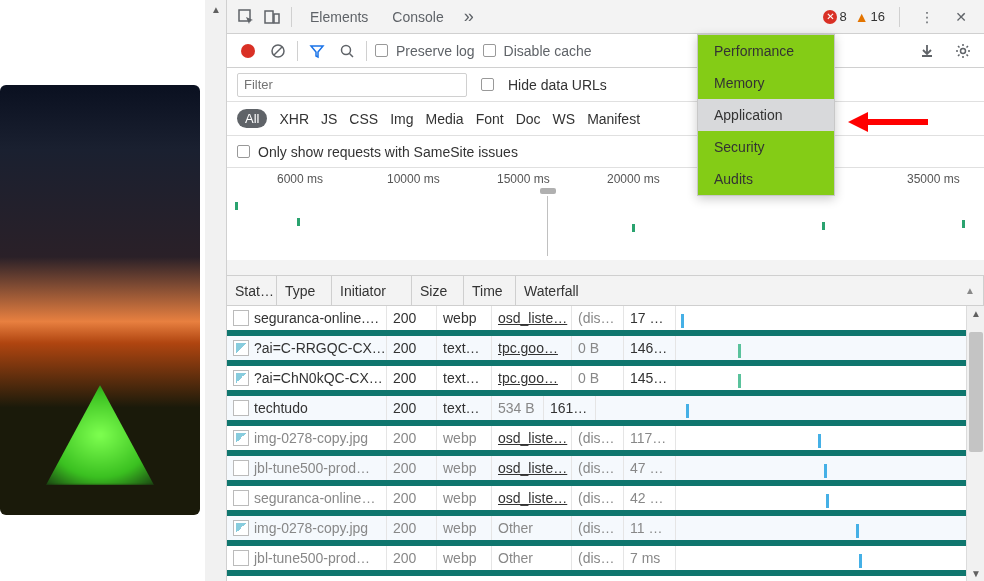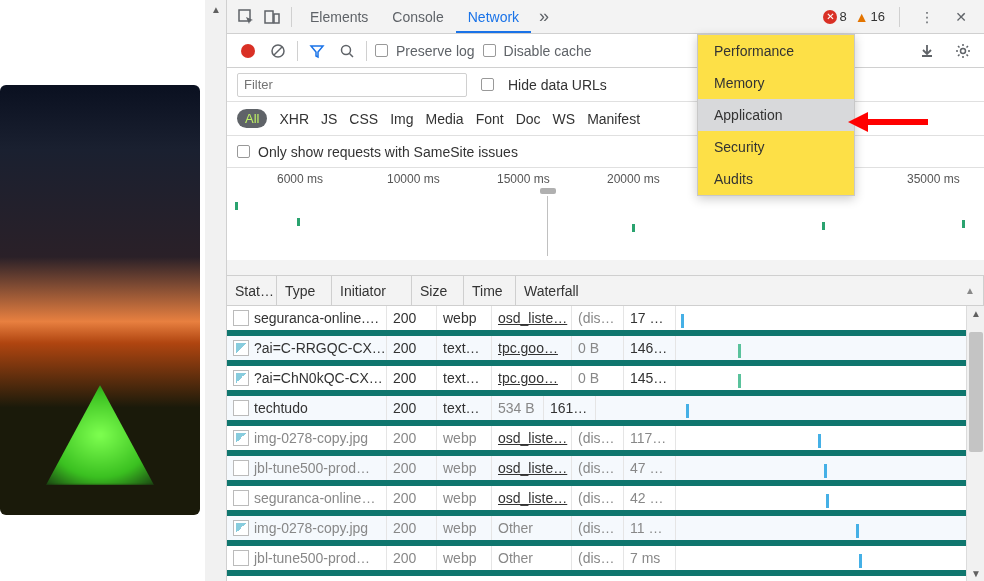--- a/index.html
+++ b/index.html
@@ -29,21 +29,21 @@
 .tb-icon { width:22px; height:22px; display:flex; align-items:center; justify-content:center; color:#5f6368; cursor:pointer; }
 .record-dot { width:14px; height:14px; border-radius:50%; background:#d93025; }
 .vsep { width:1px; height:20px; background:#d0d0d0; }
 .chk { width:13px; height:13px; border:1px solid #999; border-radius:2px; background:#fff; display:inline-block; }
 .tb-label { color:#5f6368; font-size:14px; }
 
 .filterbar { height:34px; border-bottom:1px solid #e0e0e0; display:flex; align-items:center; gap:14px; padding:0 10px; }
 .filter-input { width:230px; height:24px; border:1px solid #d0d0d0; border-radius:2px; padding:0 6px; font-size:13px; color:#888; background:#fff; }
 
 .typebar { height:34px; border-bottom:1px solid #e0e0e0; display:flex; align-items:center; gap:12px; padding:0 10px; font-size:14px; color:#333; }
-.type-chip { padding:2px 8px; border-radius:10px; background:#5f6368; color:#bef264; font-size:13px; }
+.type-chip { padding:2px 8px; border-radius:10px; background:#5f6368; color:#ffffff; font-size:13px; }
 .typebar .t { cursor:pointer; }
 
 .samesite { height:32px; display:flex; align-items:center; gap:8px; padding:0 10px; border-bottom:1px solid #e0e0e0; color:#333; }
 
 .timeline { height:92px; border-bottom:1px solid #cfcfcf; background:#fff; position:relative; }
 .tl-labels { height:24px; display:flex; font-size:12px; color:#555; position:relative; }
 .tl-labels span { position:absolute; top:4px; }
 .tl-body { position:relative; height:68px; background:#fff; }
 .tl-tick { position:absolute; top:10px; width:3px; height:8px; background:#2aa36f; }
 .tl-marker { position:absolute; top:4px; width:1px; height:60px; background:#c0c0c0; }
@@ -72,21 +72,21 @@
 .file-ico.doc::after { content:""; position:absolute; inset:2px; background:#fff; }
 .gray { color:#888; }
 .underline { text-decoration:underline; }
 .wf-bar { position:absolute; top:8px; height:14px; width:3px; background:#45b0e6; }
 .wf-bar.g { background:#5ac29c; }
 
 .grid-scroll { position:absolute; right:0; top:0; width:18px; height:100%; background:#f1f1f1; border-left:1px solid #dcdcdc; }
 .grid-scroll .thumb { position:absolute; left:2px; top:26px; width:14px; height:120px; background:#c4c4c4; border-radius:2px; }
 .sarrow { position:absolute; left:4px; font-size:10px; color:#606060; }
 
-.overflow-menu { position:absolute; left:697px; top:34px; width:158px; background:#fde047; border:1px solid #c8c8c8; box-shadow:0 3px 10px rgba(0,0,0,.2); z-index:50; }
+.overflow-menu { position:absolute; left:697px; top:34px; width:138px; background:#84cc16; border:1px solid #c8c8c8; box-shadow:0 3px 10px rgba(0,0,0,.2); z-index:50; }
 .overflow-menu .mi { padding:8px 16px; font-size:14px; color:#333; cursor:pointer; }
 .overflow-menu .mi.sel { background:#d8d9db; }
 
 .arrow-annot { position:absolute; left:848px; top:112px; width:80px; height:20px; z-index:60; }
 .arrow-annot .shaft { position:absolute; left:18px; top:7px; width:62px; height:6px; background:#ff0000; }
 .arrow-annot .head { position:absolute; left:0; top:0; width:0; height:0; border-top:10px solid transparent; border-bottom:10px solid transparent; border-right:20px solid #ff0000; }
 
 svg { display:block; }
 </style>
 </head>
@@ -113,21 +113,20 @@
     </div>
     <div class="tool-icon">
       <svg width="18" height="18" viewBox="0 0 18 18">
           <rect x="2" y="3" width="8" height="12" fill="none" stroke="#5f6368" stroke-width="1.5"></rect>
           <rect x="11" y="6" width="5" height="9" fill="none" stroke="#5f6368" stroke-width="1.5"></rect>
         </svg>
     </div>
     <div class="sep"></div>
     <div class="tab">Elements</div>
     <div class="tab">Console</div>
-    <div class="tab active">Network</div>
     <div class="tool-icon" style="font-size:18px;">»</div>
     <div class="tabbar-right">
       <div class="err-badge">
         <span class="err-circle err-red">✕</span>
         <span>8</span>
       </div>
       <div class="err-badge">
         <span class="err-yel">▲</span>
         <span>16</span>
       </div>

